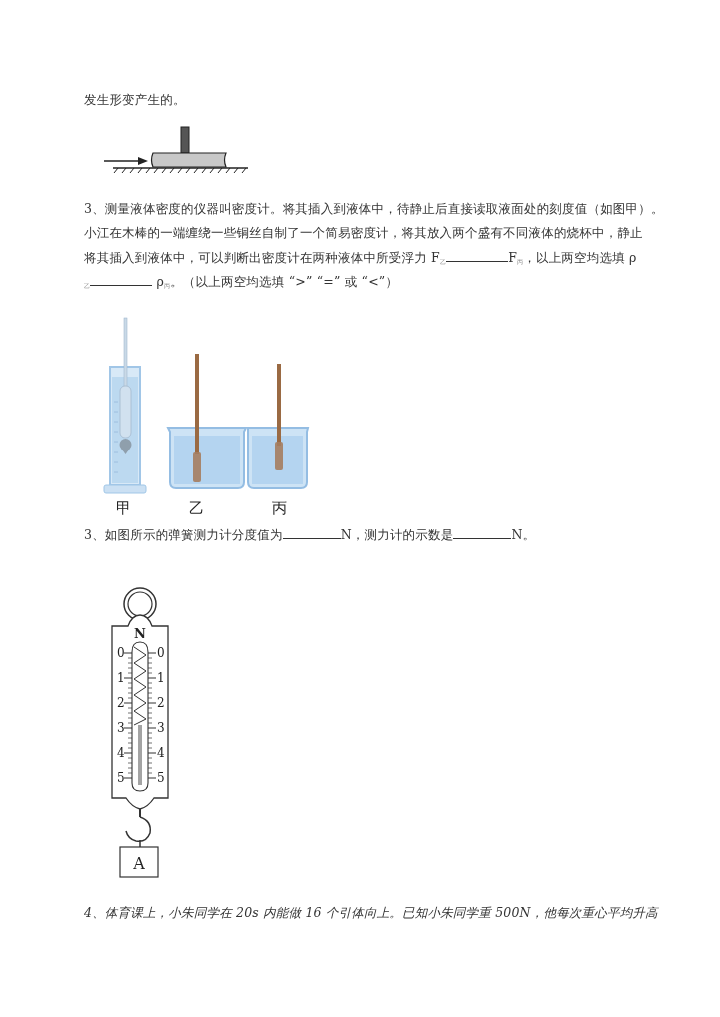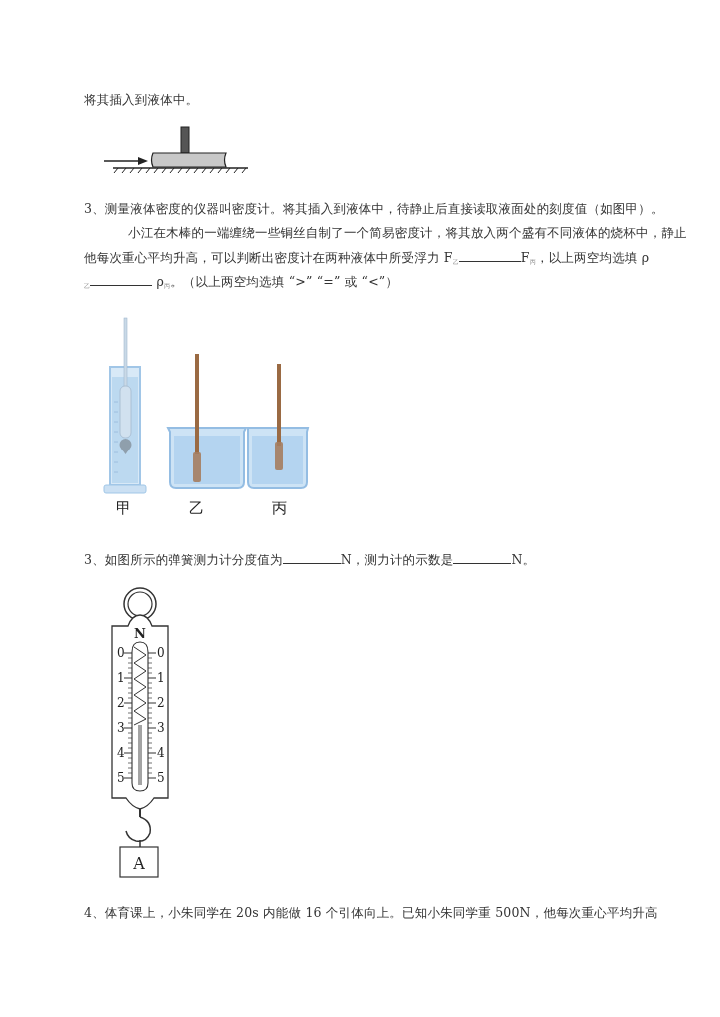--- a/index.html
+++ b/index.html
@@ -7,21 +7,21 @@
          font-family: "DejaVu Serif", "Liberation Serif", serif; color: #333; }
   .line { position: absolute; left: 84px; font-size: 12.5px; line-height: 16px; white-space: nowrap; letter-spacing: 0.2px; }
   .blank { display: inline-block; border-bottom: 1px solid #333; height: 12px; vertical-align: baseline; }
   .sub { font-size: 6px; color: #888; vertical-align: -2px; }
   .fig { position: absolute; }
   .fig-label { position: absolute; font-family: "DejaVu Sans", sans-serif; font-size: 15px; color: #222; }
 </style>
 </head>
 <body>
 
-<div class="line" style="top:92px;">将其插入到液体中。</div>
+<div class="line" style="top:92px;">发生形变产生的。</div>
 
 <svg class="fig" style="left:98px;top:122px;" width="160" height="52" viewBox="0 0 160 52">
   <rect x="83" y="5" width="8" height="26" fill="#555" stroke="#222" stroke-width="1"></rect>
   <path d="M55 31 L128 31 Q125 38 128 45 L55 45 Q52 38 55 31 Z" fill="#c8c8c8" stroke="#222" stroke-width="1.2"></path>
   <line x1="6" y1="39" x2="44" y2="39" stroke="#222" stroke-width="1.6"></line>
   <polygon points="50,39 40,35 40,43" fill="#222"></polygon>
   <line x1="15" y1="46" x2="150" y2="46" stroke="#222" stroke-width="1.3"></line>
   <g stroke="#222" stroke-width="1">
     <line x1="20" y1="46" x2="16" y2="51"></line>
       <line x1="28" y1="46" x2="24" y2="51"></line>
@@ -37,23 +37,23 @@
       <line x1="108" y1="46" x2="104" y2="51"></line>
     <line x1="116" y1="46" x2="112" y2="51"></line>
       <line x1="124" y1="46" x2="120" y2="51"></line>
     <line x1="132" y1="46" x2="128" y2="51"></line>
       <line x1="140" y1="46" x2="136" y2="51"></line>
     <line x1="148" y1="46" x2="144" y2="51"></line>
   </g>
 </svg>
 
 <div class="line" style="top:201px;">3、测量液体密度的仪器叫密度计。将其插入到液体中，待静止后直接读取液面处的刻度值（如图甲）。</div>
-<div class="line" style="top:225px;margin-left:44px;">小江在木棒的一端缠绕一些铜丝自制了一个简易密度计，将其放入两个盛有不同液体的烧杯中，静止</div>
+<div class="line" style="top:225px;">小江在木棒的一端缠绕一些铜丝自制了一个简易密度计，将其放入两个盛有不同液体的烧杯中，静止</div>
 <div class="line" style="top:249px;">
-  <span>他每次重心平均升高，可以判断出密度计在两种液体中所受浮力 F</span><span class="sub">乙</span><span class="blank" style="width:62px;"></span><span>F</span><span class="sub">丙</span><span>，以上两空均选填 ρ</span>
+  <span>将其插入到液体中，可以判断出密度计在两种液体中所受浮力 F</span><span class="sub">乙</span><span class="blank" style="width:62px;"></span><span>F</span><span class="sub">丙</span><span>，以上两空均选填 ρ</span>
 </div>
 <div class="line" style="top:273px;">
   <span class="sub">乙</span><span class="blank" style="width:62px;"></span>&nbsp;<span>ρ</span><span class="sub">丙</span><span>。（以上两空均选填 “&gt;” “=” 或 “&lt;”）</span>
 </div>
 
 <svg class="fig" style="left:98px;top:312px;" width="215" height="185" viewBox="0 0 215 185">
 
   <g opacity="0.95">
     <rect x="12" y="55" width="30" height="118" fill="#d6e8f7" stroke="#9cc3e6" stroke-width="2"></rect>
     <rect x="14" y="65" width="26" height="106" fill="#b9d7f0"></rect>
@@ -86,21 +86,21 @@
     <path d="M150 116 L210 116 L209 120 L209 170 Q209 176 203 176 L156 176 Q150 176 150 170 L150 120 Z" fill="#cde3f5" stroke="#94bde3" stroke-width="2"></path>
     <rect x="154" y="124" width="51" height="48" fill="#a9cdee" opacity="0.7"></rect>
     <rect x="179" y="52" width="4" height="82" fill="#9a6a43"></rect>
     <rect x="177" y="130" width="8" height="28" rx="2" fill="#a57d5f" opacity="0.9"></rect>
   </g>
 </svg>
 <div class="fig-label" style="left:116px;top:499px;">甲</div>
 <div class="fig-label" style="left:189px;top:499px;">乙</div>
 <div class="fig-label" style="left:272px;top:499px;">丙</div>
 
-<div class="line" style="top:551px;">
+<div class="line" style="top:526px;">
   <span>3、如图所示的弹簧测力计分度值为</span><span class="blank" style="width:58px;"></span><span>N，测力计的示数是</span><span class="blank" style="width:58px;"></span><span>N。</span>
 </div>
 
 <svg class="fig" style="left:100px;top:585px;" width="82" height="295" viewBox="0 0 82 295">
   <circle cx="40" cy="19" r="16" fill="none" stroke="#333" stroke-width="1.5"></circle>
   <circle cx="40" cy="19" r="12" fill="none" stroke="#333" stroke-width="1.2"></circle>
   <path d="M12 41 L28 41 Q32 30 40 30 Q48 30 52 41 L68 41 L68 213 L54 213 Q48 222 40 224 Q32 222 26 213 L12 213 Z" fill="#fff" stroke="#333" stroke-width="1.3"></path>
   <text x="40" y="53" text-anchor="middle" font-family="DejaVu Serif, serif" font-size="13" font-weight="bold" fill="#222">N</text>
   <path d="M32 67 Q32 57 40 57 Q48 57 48 67 L48 198 Q48 206 40 206 Q32 206 32 198 Z" fill="#fff" stroke="#333" stroke-width="1.1"></path>
   <line x1="39" y1="140" x2="39" y2="200" stroke="#333" stroke-width="0.9"></line>
@@ -176,13 +176,13 @@
     <text x="17" y="197">5</text>
       <text x="57" y="197">5</text>
   </g>
   <line x1="40" y1="224" x2="40" y2="232" stroke="#333" stroke-width="2"></line>
   <path d="M40 232 Q52 236 50 248 Q46 258 36 256 Q28 254 26 246" fill="none" stroke="#333" stroke-width="1.5"></path>
   <line x1="40" y1="255" x2="40" y2="262" stroke="#333" stroke-width="1.5"></line>
   <rect x="20" y="262" width="38" height="30" fill="#fff" stroke="#333" stroke-width="1.2"></rect>
   <text x="39" y="284" text-anchor="middle" font-family="DejaVu Serif, serif" font-size="16" fill="#222">A</text>
 </svg>
 
-<div class="line" style="top:905px;">4、体育课上，小朱同学在 20s 内能做 16 个引体向上。已知小朱同学重 500N，他每次重心平均升高</div>
+<div class="line" style="top:905px;font-style:italic;">4、体育课上，小朱同学在 20s 内能做 16 个引体向上。已知小朱同学重 500N，他每次重心平均升高</div>
 
 </body></html>

